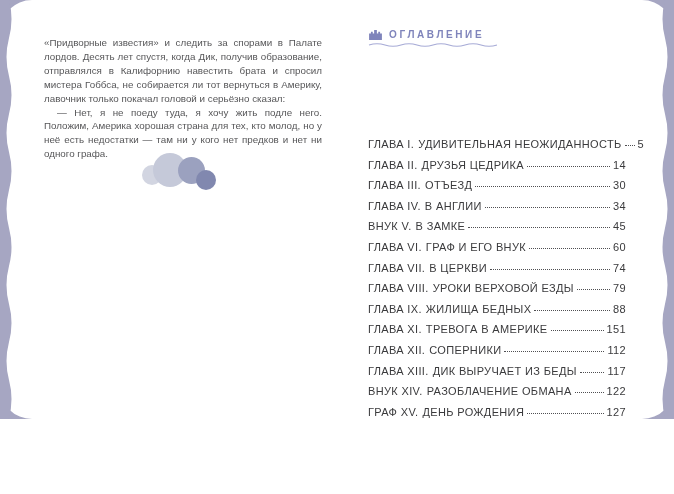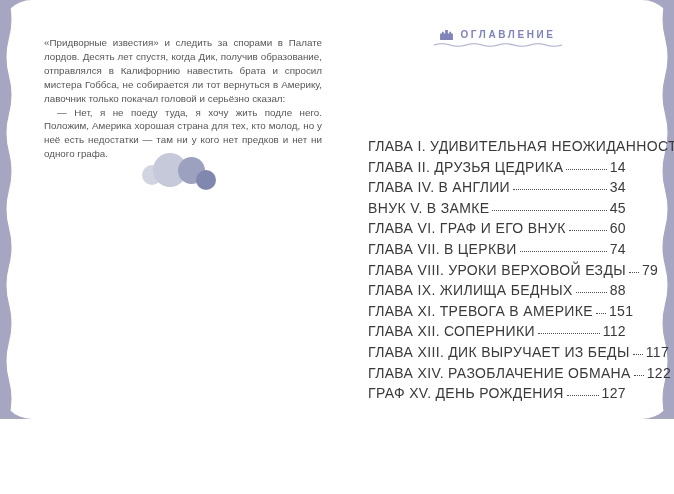--- a/index.html
+++ b/index.html
@@ -27,34 +27,34 @@
   
   .circ{position:absolute;border-radius:50%;}
   .c1{left:142px;top:165px;width:20px;height:20px;background:#d2d5e1;}
   .c2{left:153px;top:153px;width:34px;height:34px;background:#c5c9d9;}
   .c3{left:178px;top:157px;width:27px;height:27px;background:#9ba1bf;}
   .c4{left:196px;top:170px;width:20px;height:20px;background:#8188af;}
 
   
   .toc-head{
     position:absolute;left:368px;top:29px;width:259px;
-    display:flex;flex-direction:column;align-items:center;
+    display:flex;flex-direction:column;
     color:#7f84bb;
   }
   .toc-head .head-line{display:flex;align-items:center;gap:6px;}
   .toc-head .head-title{
     font-size:10px;font-weight:bold;letter-spacing:2.6px;
   }
   .toc{
     position:absolute;left:368px;top:138px;width:258px;
     color:#3a3a3c;
   }
   .toc-row{
     display:flex;align-items:baseline;height:20.6px;
-    font-size:14px;letter-spacing:0.35px;white-space:nowrap;
+    font-size:11px;letter-spacing:0.35px;white-space:nowrap;
   }
   .toc-row .ch{margin-right:4px;}
   .leader{
     flex:1;border-bottom:1.6px dotted #4f4f52;
     margin:0 3px;position:relative;top:-2px;min-width:10px;
   }
   .pg{text-align:right;}
 </style>
 </head>
 <body>
@@ -100,20 +100,26 @@
       <span class="leader"></span>
       <span class="pg">5</span>
     </div>
     <div class="toc-row">
       <span class="ch">ГЛАВА II.</span>
       <span class="tt">ДРУЗЬЯ ЦЕДРИКА</span>
       <span class="leader"></span>
       <span class="pg">14</span>
     </div>
     <div class="toc-row">
+      <span class="ch">ГЛАВА III.</span>
+      <span class="tt">ОТЪЕЗД</span>
+      <span class="leader"></span>
+      <span class="pg">30</span>
+    </div>
+    <div class="toc-row">
       <span class="ch">ГЛАВА IV.</span>
       <span class="tt">В АНГЛИИ</span>
       <span class="leader"></span>
       <span class="pg">34</span>
     </div>
     <div class="toc-row">
       <span class="ch">ВНУК V.</span>
       <span class="tt">В ЗАМКЕ</span>
       <span class="leader"></span>
       <span class="pg">45</span>
@@ -154,21 +160,21 @@
       <span class="leader"></span>
       <span class="pg">112</span>
     </div>
     <div class="toc-row">
       <span class="ch">ГЛАВА XIII.</span>
       <span class="tt">ДИК ВЫРУЧАЕТ ИЗ БЕДЫ</span>
       <span class="leader"></span>
       <span class="pg">117</span>
     </div>
     <div class="toc-row">
-      <span class="ch">ГЛАВА XIV.</span>
+      <span class="ch">ВНУК XIV.</span>
       <span class="tt">РАЗОБЛАЧЕНИЕ ОБМАНА</span>
       <span class="leader"></span>
       <span class="pg">122</span>
     </div>
     <div class="toc-row">
       <span class="ch">ГРАФ XV.</span>
       <span class="tt">ДЕНЬ РОЖДЕНИЯ</span>
       <span class="leader"></span>
       <span class="pg">127</span>
     </div>

